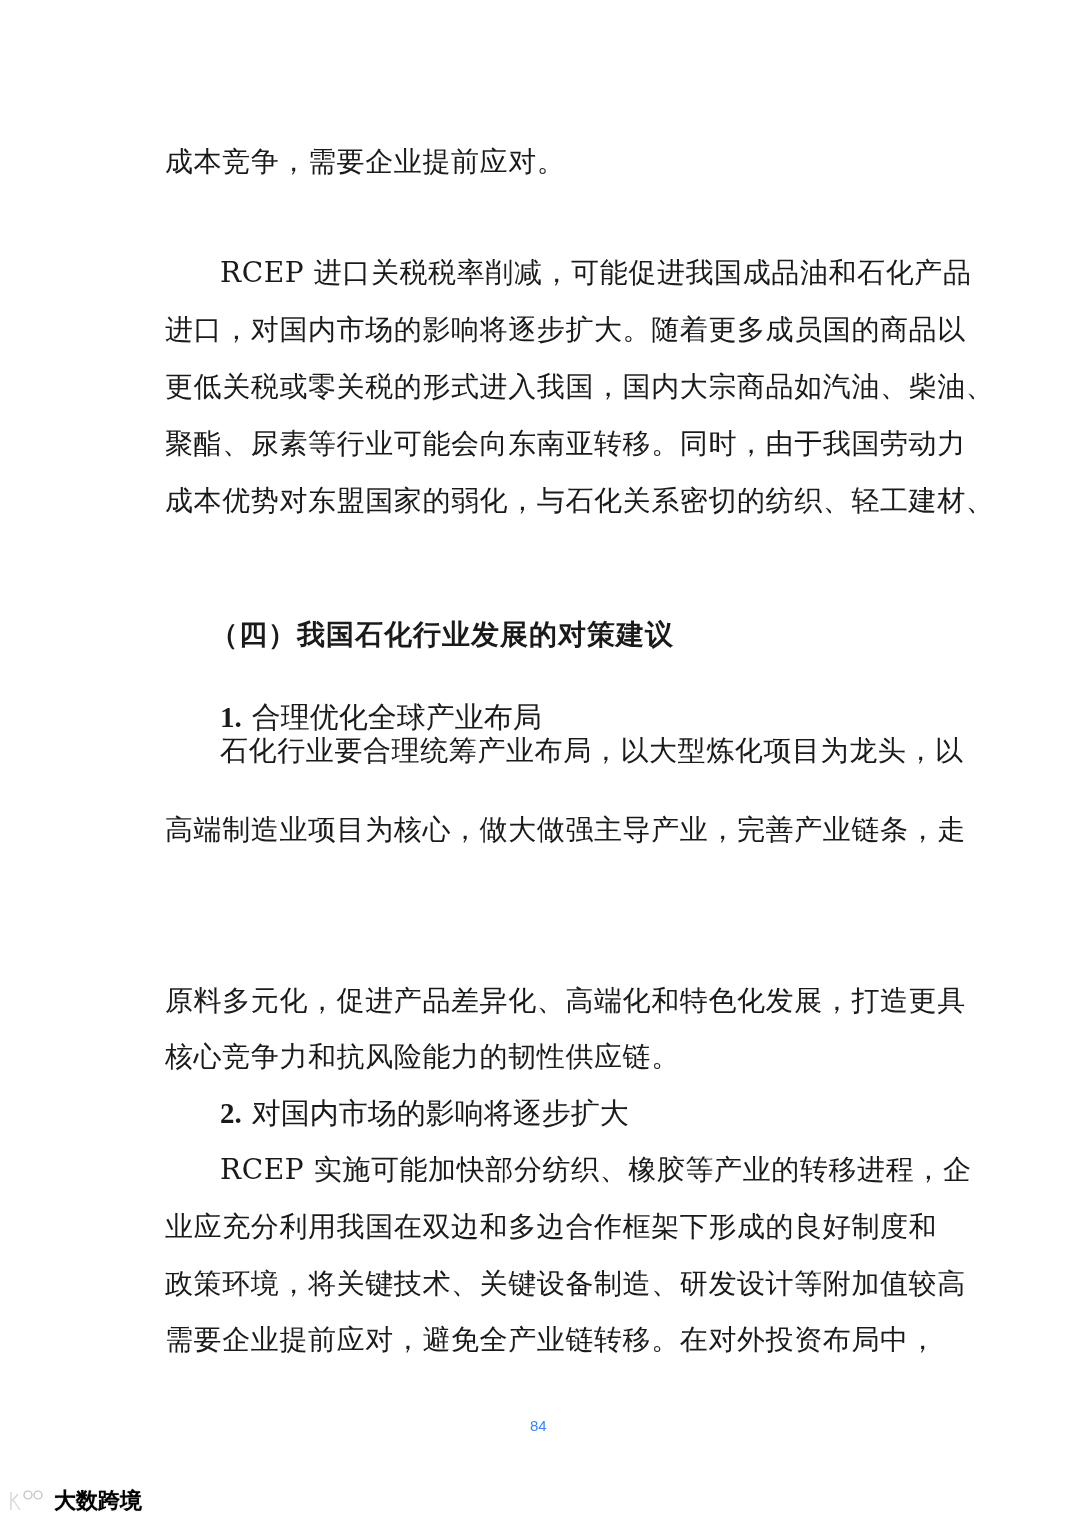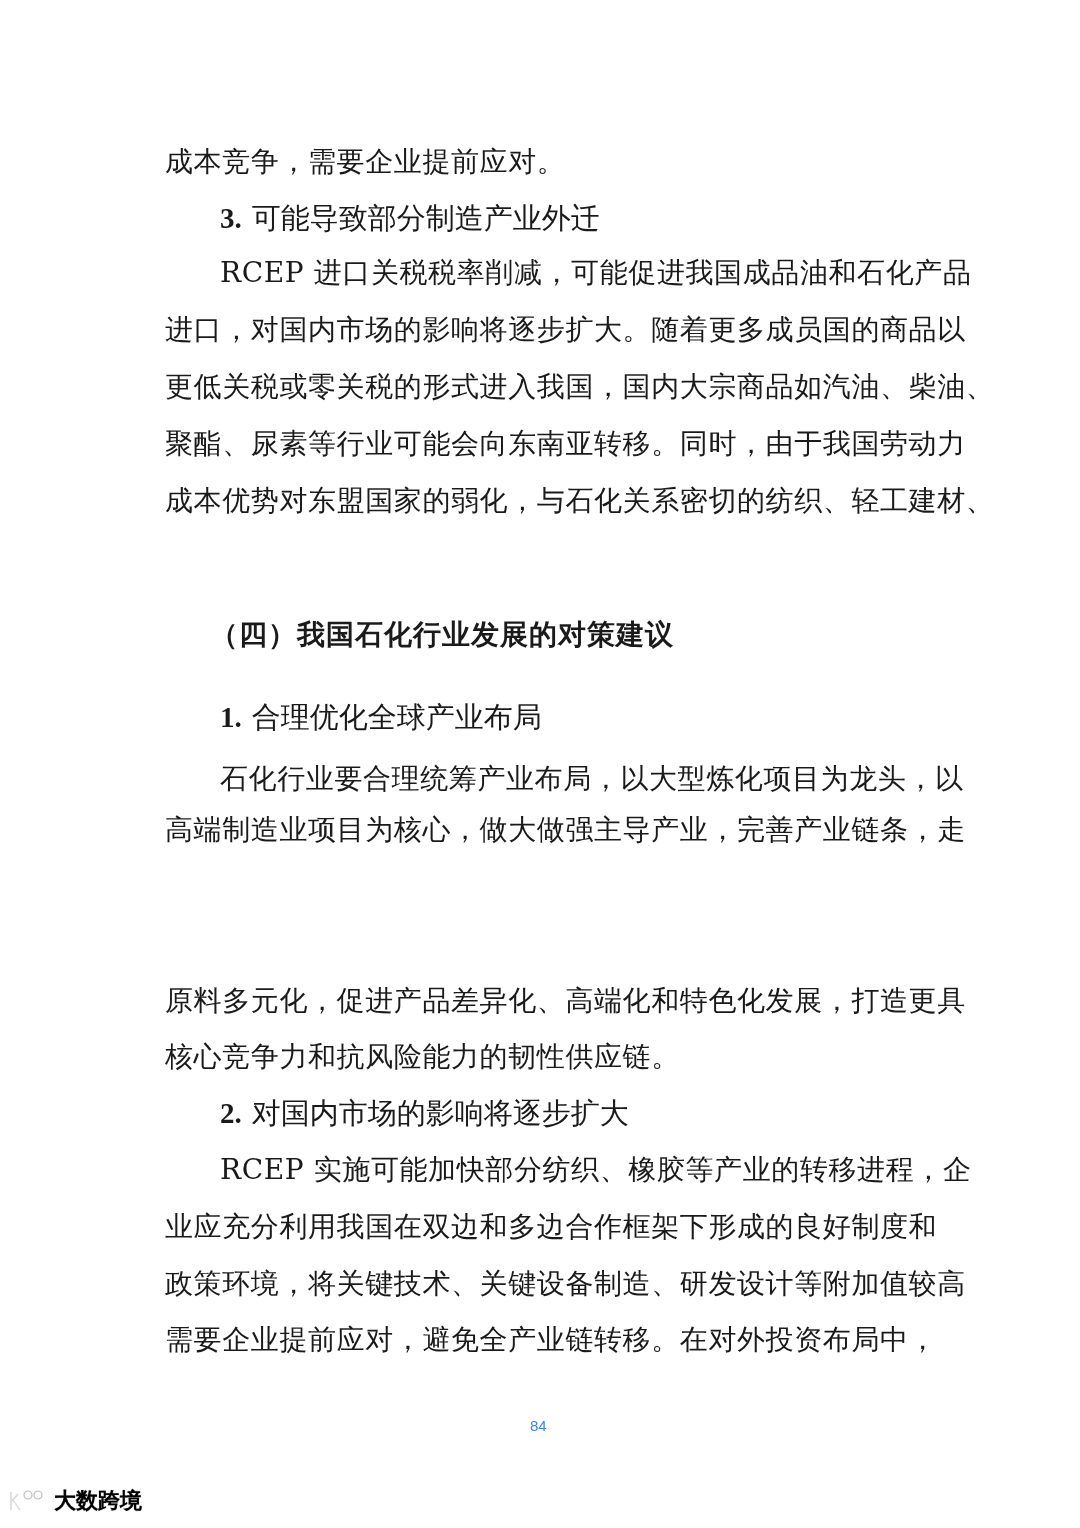--- a/index.html
+++ b/index.html
@@ -81,37 +81,34 @@
       position: relative;
     }
   </style>
 </head>
 <body>
 
 <div class="page">
 
   <div class="line" style="top:142px;">成本竞争，需要企业提前应对。</div>
 
-  <div class="h3" style="top:198px;">
-    <span class="num">3.</span><span>可能导致部分制造产业外迁</span>
-  </div>
 
   <div class="line indent justify" style="top:253px;">RCEP 进口关税税率削减，可能促进我国成品油和石化产品</div>
   <div class="line justify" style="top:310px;">进口，对国内市场的影响将逐步扩大。随着更多成员国的商品以</div>
   <div class="line justify" style="top:367px;">更低关税或零关税的形式进入我国，国内大宗商品如汽油、柴油、</div>
   <div class="line justify" style="top:424px;">聚酯、尿素等行业可能会向东南亚转移。同时，由于我国劳动力</div>
   <div class="line justify" style="top:481px;">成本优势对东盟国家的弱化，与石化关系密切的纺织、轻工建材、</div>
 
   <div class="h2" style="top:615px;">（四）我国石化行业发展的对策建议</div>
 
   <div class="h3" style="top:697px;">
     <span class="num">1.</span><span>合理优化全球产业布局</span>
   </div>
 
-  <div class="line indent justify" style="top:731px;margin-top:28px;">石化行业要合理统筹产业布局，以大型炼化项目为龙头，以</div>
+  <div class="line indent justify" style="top:731px;">石化行业要合理统筹产业布局，以大型炼化项目为龙头，以</div>
   <div class="line justify" style="top:810px;">高端制造业项目为核心，做大做强主导产业，完善产业链条，走</div>
   <div class="line justify" style="top:981px;">原料多元化，促进产品差异化、高端化和特色化发展，打造更具</div>
   <div class="line" style="top:1037px;">核心竞争力和抗风险能力的韧性供应链。</div>
 
   <div class="h3" style="top:1093px;">
     <span class="num">2.</span><span>对国内市场的影响将逐步扩大</span>
   </div>
 
   <div class="line indent justify" style="top:1150px;">RCEP 实施可能加快部分纺织、橡胶等产业的转移进程，企</div>
   <div class="line justify" style="top:1207px;">业应充分利用我国在双边和多边合作框架下形成的良好制度和</div>

